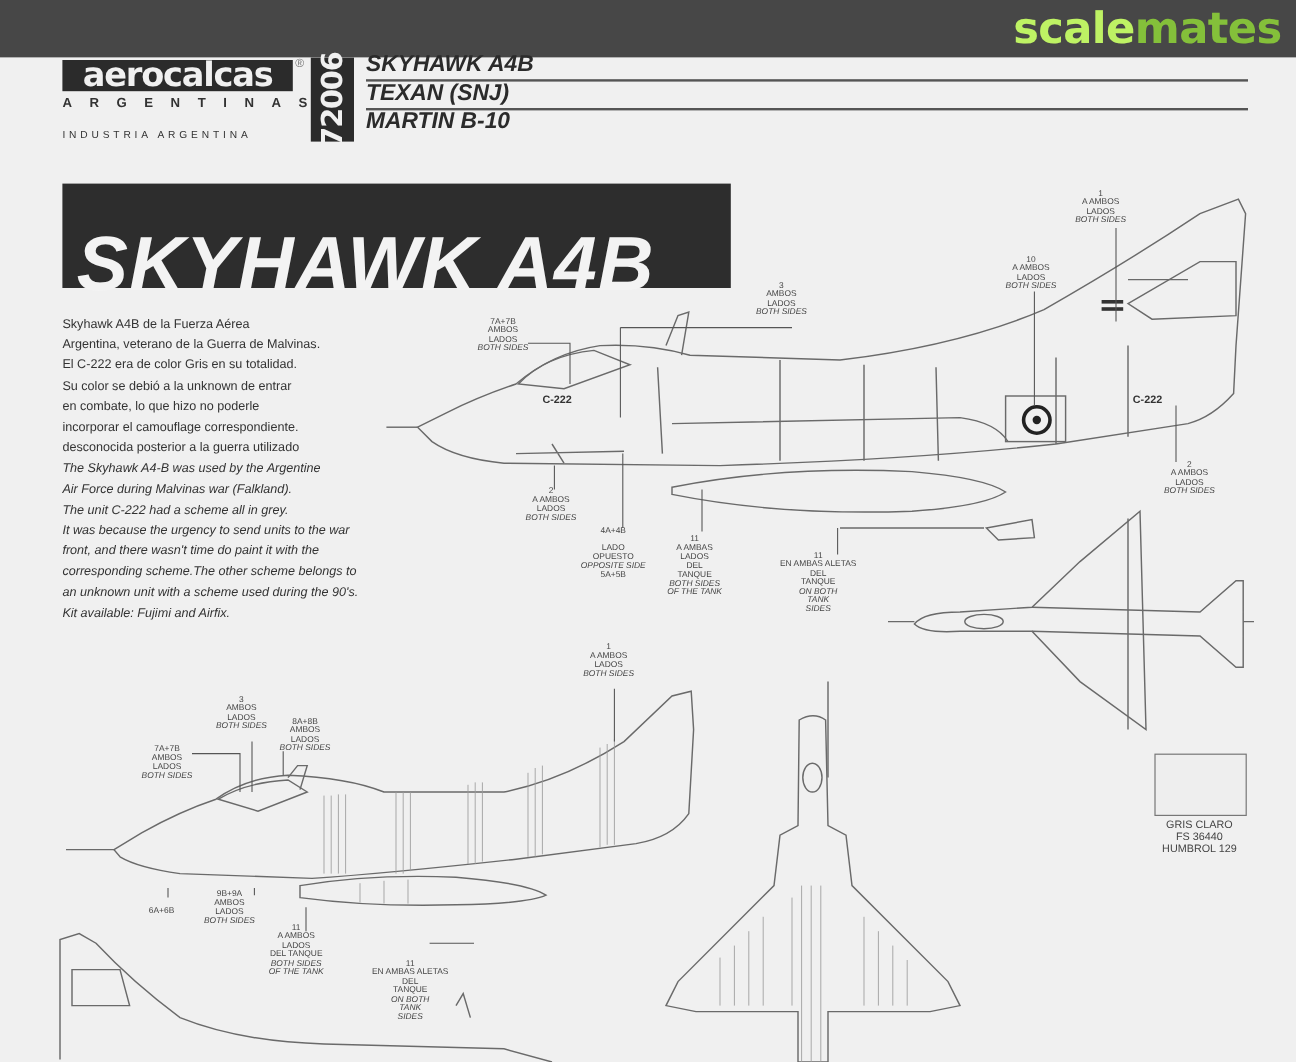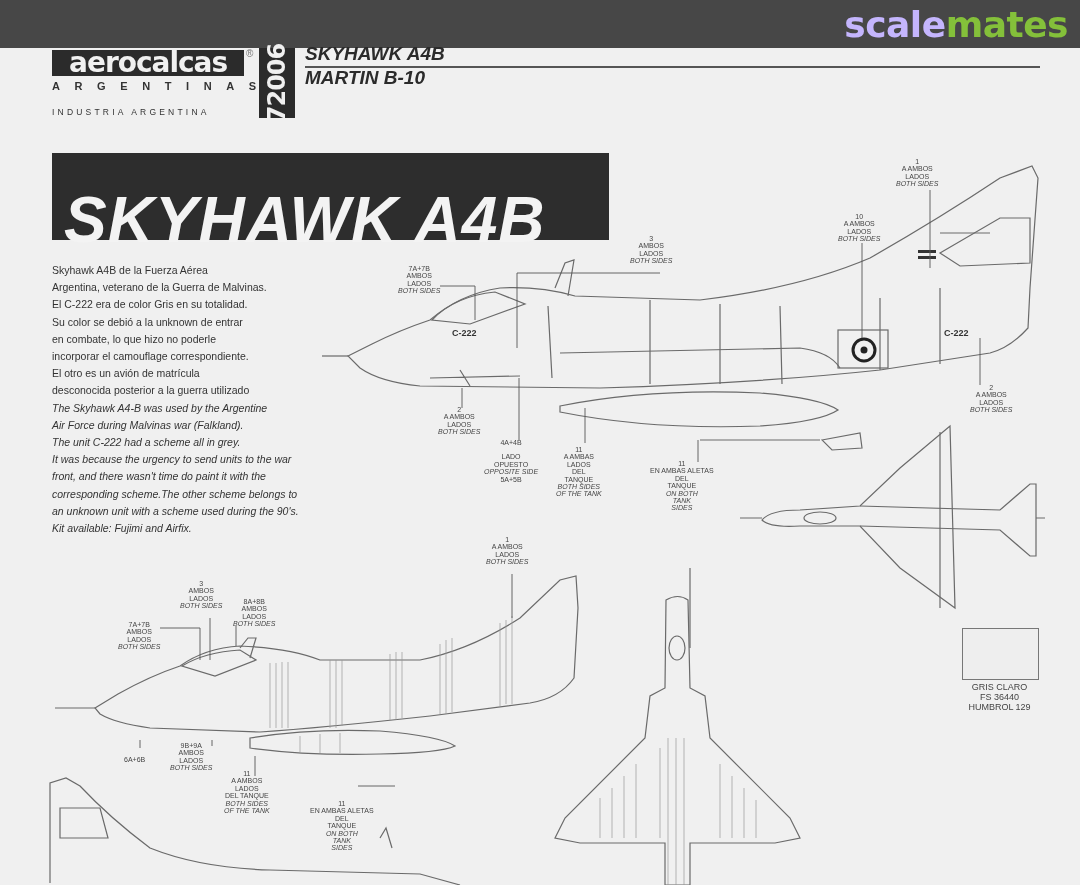--- a/index.html
+++ b/index.html
@@ -11,21 +11,21 @@
   }
   .topbar {
     position: absolute; left: 0; top: 0; width: 1080px; height: 48px;
     background: #474747;
   }
   .brand {
     position: absolute; right: 12px; top: 4px;
     font-family: "DejaVu Sans", sans-serif; font-weight: bold;
     font-size: 36px; letter-spacing: -0.5px;
   }
-  .brand .b1 { color: #c4b5fd; }
+  .brand .b1 { color: #bef264; }
   .brand .b2 { color: #84c03a; }
 
   .sheet { position: absolute; left: 0; top: 48px; width: 1080px; height: 837px; background: #f0f0f0; }
 
   
   .logo-word {
     position: absolute; left: 52px; top: 2px;
     background: #2b2b2b; color: #f0f0f0;
     font-family: "DejaVu Sans", sans-serif; font-weight: bold;
     font-size: 28px; line-height: 26px; padding: 0 17px; letter-spacing: -1px;
@@ -103,35 +103,35 @@
 
   <div class="logo-word">aerocalcas</div>
   <div class="logo-reg">®</div>
   <div class="logo-sub1">ARGENTINAS</div>
   <div class="logo-sub2">INDUSTRIA ARGENTINA</div>
   <div class="kitno">
     <span>72006</span>
   </div>
   <div class="models">
     <div class="model-row first">SKYHAWK A4B</div>
+    <div class="model-row">TEXAN (SNJ)</div>
     <div class="model-row last">MARTIN B-10</div>
   </div>
 
   <div class="title-banner">
     <span>SKYHAWK A4B</span>
   </div>
 
   <div class="desc">
     <div class="line">Skyhawk A4B de la Fuerza Aérea</div>
     <div class="line">Argentina, veterano de la Guerra de Malvinas.</div>
     <div class="line">El C-222 era de color Gris en su totalidad.</div>
     <div class="line">Su color se debió a  la unknown de entrar</div>
     <div class="line">en combate, lo que hizo no poderle</div>
     <div class="line">incorporar el camouflage correspondiente.</div>
-    <div class="line">El otro es un avión de matrícula</div>
     <div class="line">desconocida posterior a la guerra utilizado</div>
     <div class="line en">The Skyhawk A4-B was used by the Argentine</div>
     <div class="line en">Air Force during Malvinas war (Falkland).</div>
     <div class="line en">The unit C-222 had a scheme all in grey.</div>
     <div class="line en">It was because the urgency to send units to the war</div>
     <div class="line en">front, and there wasn't time do paint it with the</div>
     <div class="line en">corresponding scheme.The other scheme belongs to</div>
     <div class="line en">an unknown unit with a scheme used during the 90's.</div>
     <div class="line en">Kit available: Fujimi and Airfix.</div>
   </div>

